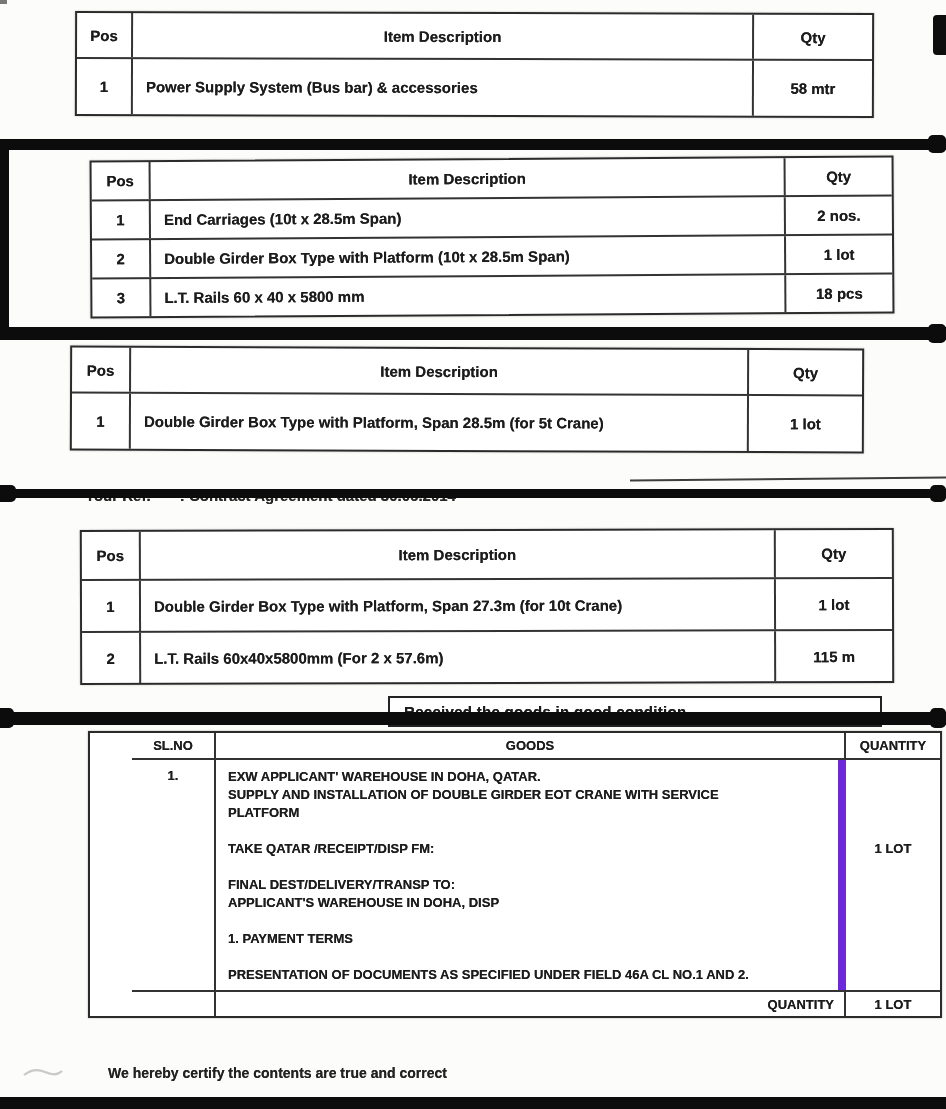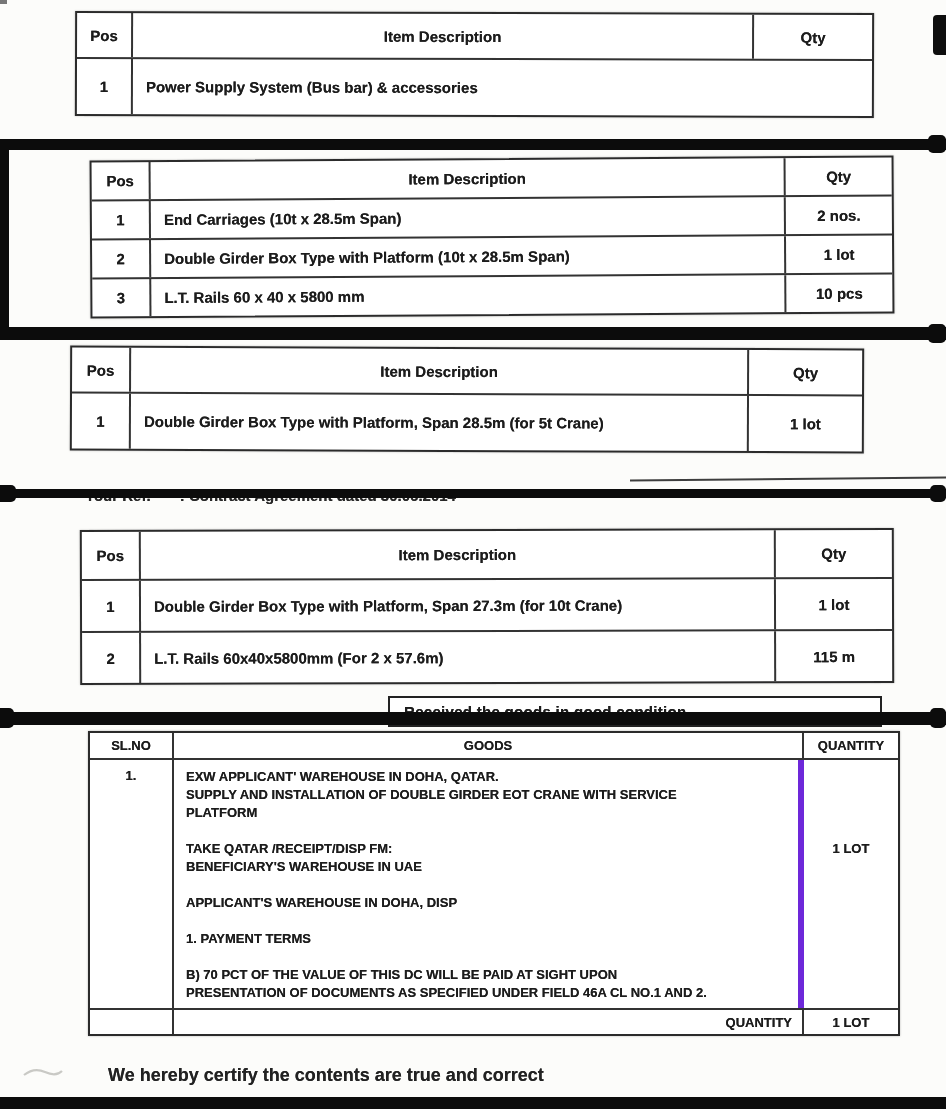--- a/index.html
+++ b/index.html
@@ -48,29 +48,29 @@
   .t2{left:90px;top:158px;width:800px;transform:rotate(-.35deg);}
   .t2 .tr{height:37px;}
   .t2 .pos{width:57px;} .t2 .qty{width:106px;}
   .t3{left:70px;top:347px;width:790px;transform:rotate(.2deg);}
   .t3 .head{height:44px;} .t3 .row{height:55px;}
   .t3 .pos{width:57px;} .t3 .qty{width:113px;}
   .t4{left:80px;top:529px;width:810px;transform:rotate(-.15deg);}
   .t4 .head{height:47px;} .t4 .row{height:50px;}
   .t4 .pos{width:57px;} .t4 .qty{width:116px;}
   
-  .t5{left:88px;top:731px;width:808px;}
+  .t5{left:88px;top:731px;width:808px;padding-left:42px;}
   .t5 .td{font-size:13px;font-weight:700;}
   .t5 .head{height:25px;}
   .t5 .slno{width:82px;}
   .t5 .qtycol{width:94px;position:relative;}
   .t5 .body{align-items:stretch;}
   .t5 .body .td{align-items:flex-start;}
   .t5 .body .slno{justify-content:center;padding-top:8px;}
-  .goods-lines{flex:1;padding:8px 10px 6px 12px;border-right:6px solid #6d28d9;}
+  .goods-lines{flex:1;padding:8px 10px 6px 12px;border-right:8px solid #6d28d9;}
   .goods-line{min-height:18px;line-height:18px;font-size:13px;font-weight:700;
     text-shadow:0 0 .5px rgba(25,25,25,.85);}
   .qty-lot{position:absolute;top:81px;left:0;width:100%;text-align:center;}
   .t5 .foot{height:24px;}
   .t5 .foot .goodscell{flex:1;justify-content:flex-end;padding-right:10px;}
   
   .your-ref{
     position:absolute;left:85px;top:487px;z-index:1;
     font-size:15px;font-weight:700;white-space:pre;color:#262626;
     text-shadow:0 0 .6px rgba(30,30,30,.8);
@@ -79,21 +79,21 @@
     position:absolute;left:388px;top:696px;width:494px;height:31px;
     border:2px solid #222;background:#fff;z-index:2;
     display:flex;align-items:flex-start;padding:5px 0 0 14px;box-sizing:border-box;
     font-size:15px;font-weight:700;letter-spacing:.3px;
     text-shadow:0 0 .6px rgba(20,20,20,.9);
   }
   .thin-line{position:absolute;left:630px;top:478px;width:316px;height:2px;
     background:#3d3d3d;transform:rotate(-.5deg);z-index:2;}
   .certify{
     position:absolute;left:108px;top:1065px;
-    font-size:18px;font-weight:700;color:#222;
+    font-size:14px;font-weight:700;color:#222;
     text-shadow:0 0 .5px rgba(25,25,25,.8);
     text-align:right;
   }
   .squiggle{position:absolute;left:22px;top:1064px;z-index:1;opacity:.75;}
 </style>
 </head>
 <body>
 
 <div class="canvas">
 
@@ -102,20 +102,21 @@
 
   <div class="tbl t1">
     <div class="tr head">
       <div class="td pos">Pos</div>
       <div class="td desc">Item Description</div>
       <div class="td qty">Qty</div>
     </div>
     <div class="tr row">
       <div class="td pos c">1</div>
       <div class="td desc">Power Supply System (Bus bar) &amp; accessories</div>
+      <div class="td qty c">58 mtr</div>
     </div>
   </div>
 
   <div class="band" style="top:139px;height:11px;"></div>
   <div class="cap" style="left:928px;top:135px;width:18px;height:18px;"></div>
   <div class="frame-left" style="top:139px;height:201px;"></div>
 
   <div class="tbl t2">
     <div class="tr head">
       <div class="td pos">Pos</div>
@@ -128,21 +129,21 @@
       <div class="td qty c">2 nos.</div>
     </div>
     <div class="tr">
       <div class="td pos c">2</div>
       <div class="td desc">Double Girder Box Type with Platform (10t x 28.5m Span)</div>
       <div class="td qty c">1 lot</div>
     </div>
     <div class="tr">
       <div class="td pos c">3</div>
       <div class="td desc">L.T. Rails 60 x 40 x 5800 mm</div>
-      <div class="td qty c">10 pcs</div>
+      <div class="td qty c">18 pcs</div>
     </div>
   </div>
 
   <div class="band" style="top:327px;height:13px;"></div>
   <div class="cap" style="left:928px;top:324px;width:18px;height:19px;"></div>
 
   <div class="tbl t3">
     <div class="tr head">
       <div class="td pos">Pos</div>
       <div class="td desc">Item Description</div>
@@ -193,27 +194,26 @@
       <div class="td qtycol c">QUANTITY</div>
     </div>
     <div class="tr body">
       <div class="td slno">1.</div>
       <div class="goods-lines">
         <div class="goods-line">EXW APPLICANT' WAREHOUSE IN DOHA, QATAR.</div>
         <div class="goods-line">SUPPLY AND INSTALLATION OF DOUBLE GIRDER EOT CRANE WITH SERVICE</div>
         <div class="goods-line">PLATFORM</div>
         <div class="goods-line"></div>
         <div class="goods-line">TAKE QATAR /RECEIPT/DISP FM:</div>
-        <div class="goods-line">BENEFICIARY'S WAREHOUSE IN UAE</div>
-        <div class="goods-line"></div>
+        <div class="goods-line"></div>
+        <div class="goods-line">FINAL DEST/DELIVERY/TRANSP TO:</div>
         <div class="goods-line">APPLICANT'S WAREHOUSE IN DOHA, DISP</div>
         <div class="goods-line"></div>
         <div class="goods-line">1. PAYMENT TERMS</div>
         <div class="goods-line"></div>
-        <div class="goods-line">B) 70 PCT OF THE VALUE OF THIS DC WILL BE PAID AT SIGHT UPON</div>
         <div class="goods-line">PRESENTATION OF DOCUMENTS AS SPECIFIED UNDER FIELD 46A CL NO.1 AND 2.</div>
       </div>
       <div class="td qtycol" style="border-right:none;">
         <span class="qty-lot">1 LOT</span>
       </div>
     </div>
     <div class="tr foot">
       <div class="td slno"></div>
       <div class="td goodscell">QUANTITY</div>
       <div class="td qtycol c">1 LOT</div>

